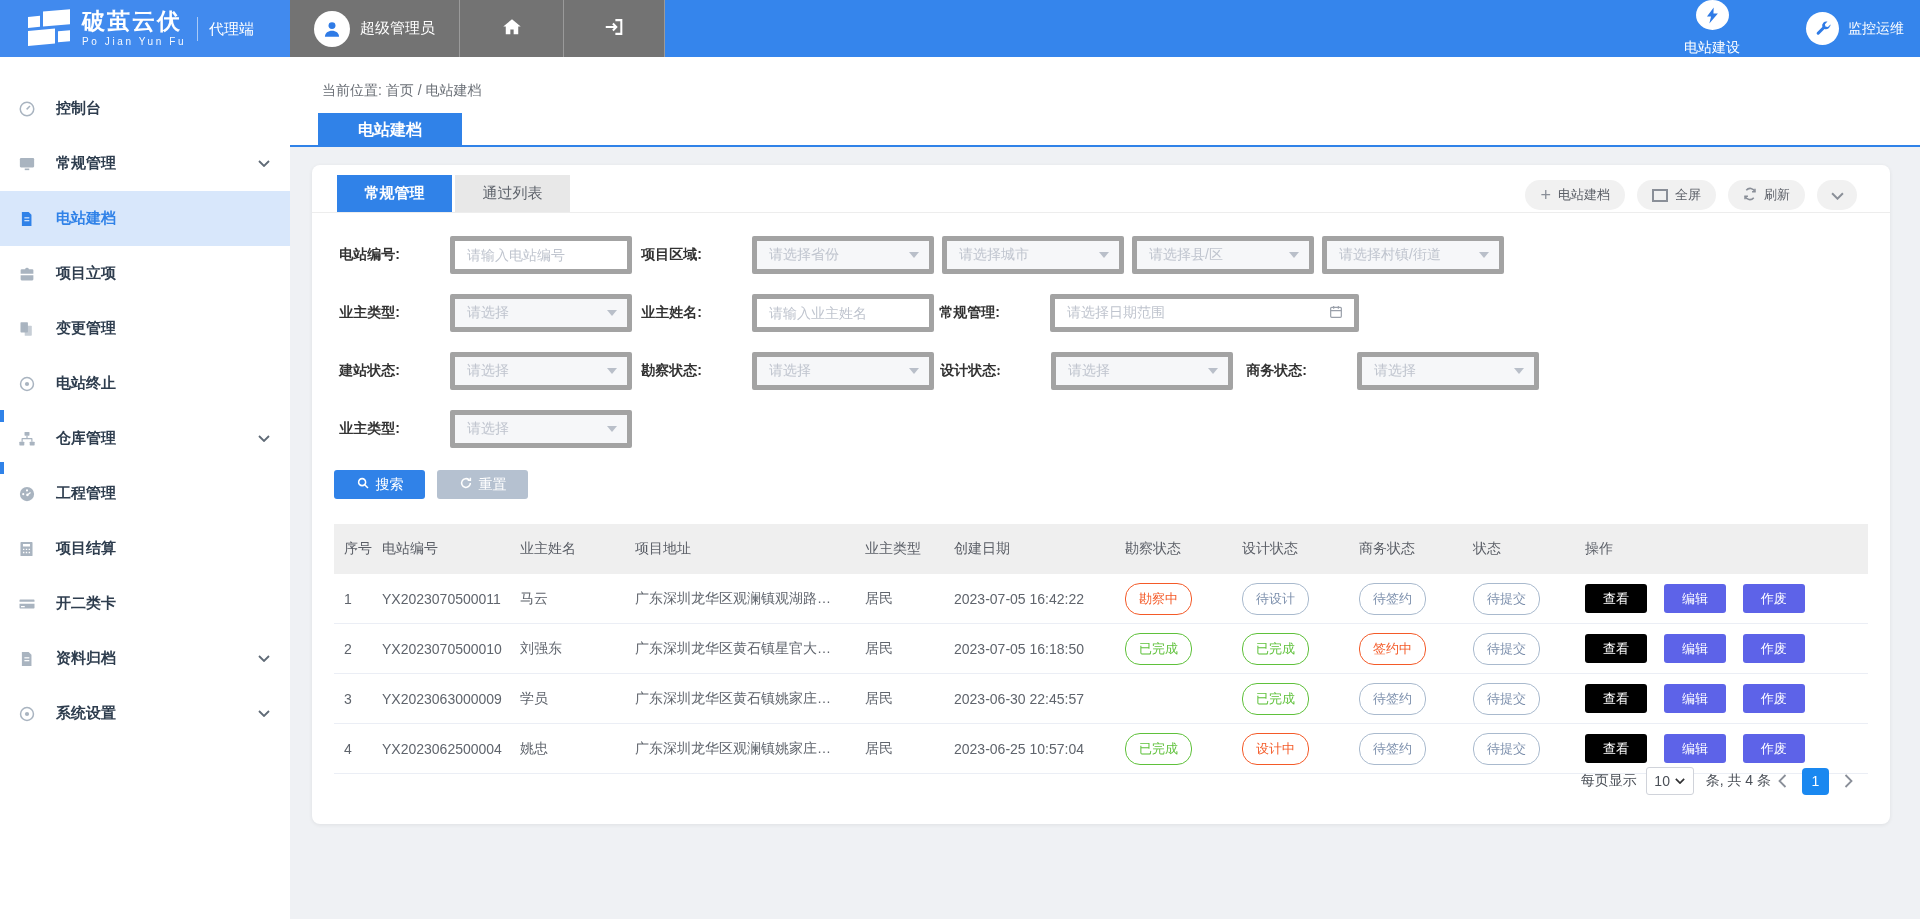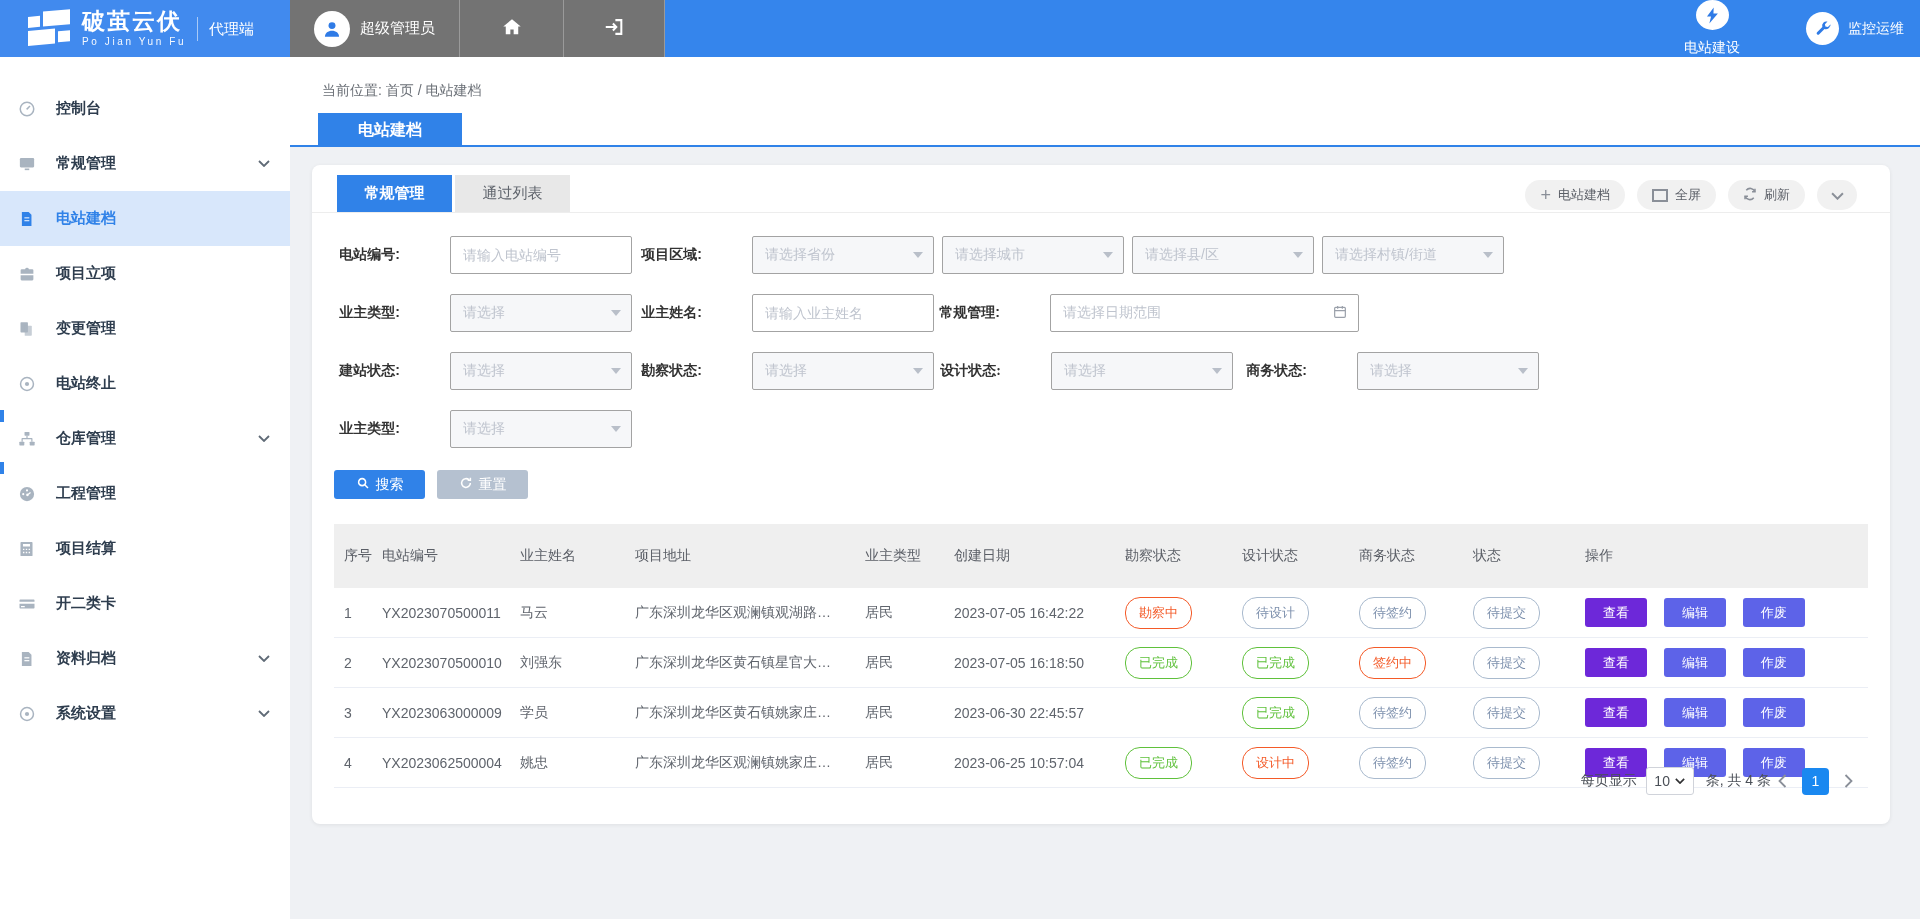--- a/index.html
+++ b/index.html
@@ -59,51 +59,51 @@
   .tbtn{height:30px;border-radius:15px;background:#f1f1f1;color:#5a5e66;font-size:13px;border:none;
         padding:0 15px;display:inline-flex;align-items:center;gap:7px;margin-left:12px;cursor:pointer;
         font-family:inherit;}
   .tbtn .plus{font-size:18px;line-height:1;color:#8a8f98;}
   .fsbox{width:12px;height:9px;border:2px solid #8a8f98;display:inline-block;}
   .tbtn.more{width:40px;padding:0;justify-content:center;}
 
   
   .fg{position:absolute;display:flex;align-items:center;height:38px;gap:44px;}
   .flabel{width:66px;text-align:right;font-size:14px;color:#333;font-weight:bold;margin-right:6px;flex:none;}
-  .fctl{width:182px;height:38px;box-sizing:border-box;border:1px solid #a3a3a3;border-radius:2px;font-size:14px;}
+  .fctl{width:182px;height:38px;box-sizing:border-box;border:5px solid #a3a3a3;border-radius:2px;font-size:14px;}
   input.fctl{padding:0 12px;color:#606266;background:#fff;outline:none;font-family:inherit;}
   input.fctl::placeholder{color:#bfc4ce;}
   .fselect{background:#f6f7f9;display:flex;align-items:center;justify-content:space-between;
            padding:0 10px 0 12px;color:#bfc4ce;cursor:pointer;}
   .caret{width:0;height:0;border-left:5px solid transparent;border-right:5px solid transparent;
          border-top:6px solid #b9bfc9;flex:none;}
   .selgroup{display:flex;gap:8px;}
   .fdate{width:309px;background:#fff;display:flex;align-items:center;justify-content:space-between;
          padding:0 10px 0 12px;color:#bfc4ce;cursor:pointer;}
 
   .btn-search{position:absolute;left:22px;top:305px;width:91px;height:29px;background:#3082e8;color:#fff;
               border:none;border-radius:3px;font-size:14px;display:flex;align-items:center;justify-content:center;
               gap:6px;cursor:pointer;font-family:inherit;}
   .btn-reset{position:absolute;left:125px;top:305px;width:91px;height:29px;background:#b5c1d0;color:#fff;
              border:none;border-radius:3px;font-size:14px;display:flex;align-items:center;justify-content:center;
              gap:6px;cursor:pointer;font-family:inherit;}
 
   
   .tablewrap{position:absolute;left:22px;top:359px;width:1534px;}
   table{width:100%;border-collapse:collapse;table-layout:fixed;font-size:14px;color:#5f646c;}
-  thead tr{height:64px;background:#efefef;}
+  thead tr{height:50px;background:#efefef;}
   th{font-weight:normal;text-align:left;padding:0 0 0 10px;color:#5a5e66;}
   td{height:49px;border-bottom:1px solid #ebeef5;padding:0 0 0 10px;white-space:nowrap;overflow:hidden;}
   .badge{display:inline-block;padding:6px 13px;border-radius:15px;font-size:13px;border:1px solid;background:#fff;}
   .badge-orange{color:#f45a28;border-color:#f45a28;}
   .badge-green{color:#5fc13b;border-color:#5fc13b;}
   .badge-slate{color:#7d90ad;border-color:#a9bace;}
   .abtn{width:62px;height:29px;border:none;border-radius:3px;color:#fff;font-size:13px;margin-right:13px;
         cursor:pointer;font-family:inherit;}
-  .abtn.view{background:#6d28d9;}
+  .abtn.view{background:#000000;}
   .abtn.edit,.abtn.void{background:#5d63e8;}
 
   
   .pager{position:absolute;right:30px;top:602px;height:28px;display:flex;align-items:center;
          font-size:14px;color:#4a4f57;}
   .psize{width:46px;height:26px;border:1px solid #d0d3da;border-radius:3px;display:flex;align-items:center;
          justify-content:center;gap:5px;margin:0 9px;cursor:pointer;background:#fff;}
   .parrow{color:#7a808a;padding:0 7px;display:flex;cursor:pointer;}
   .pnum{width:27px;height:27px;background:#1a88f0;color:#fff;border-radius:4px;display:flex;align-items:center;
         justify-content:center;font-size:14px;margin:0 8px;cursor:pointer;}

